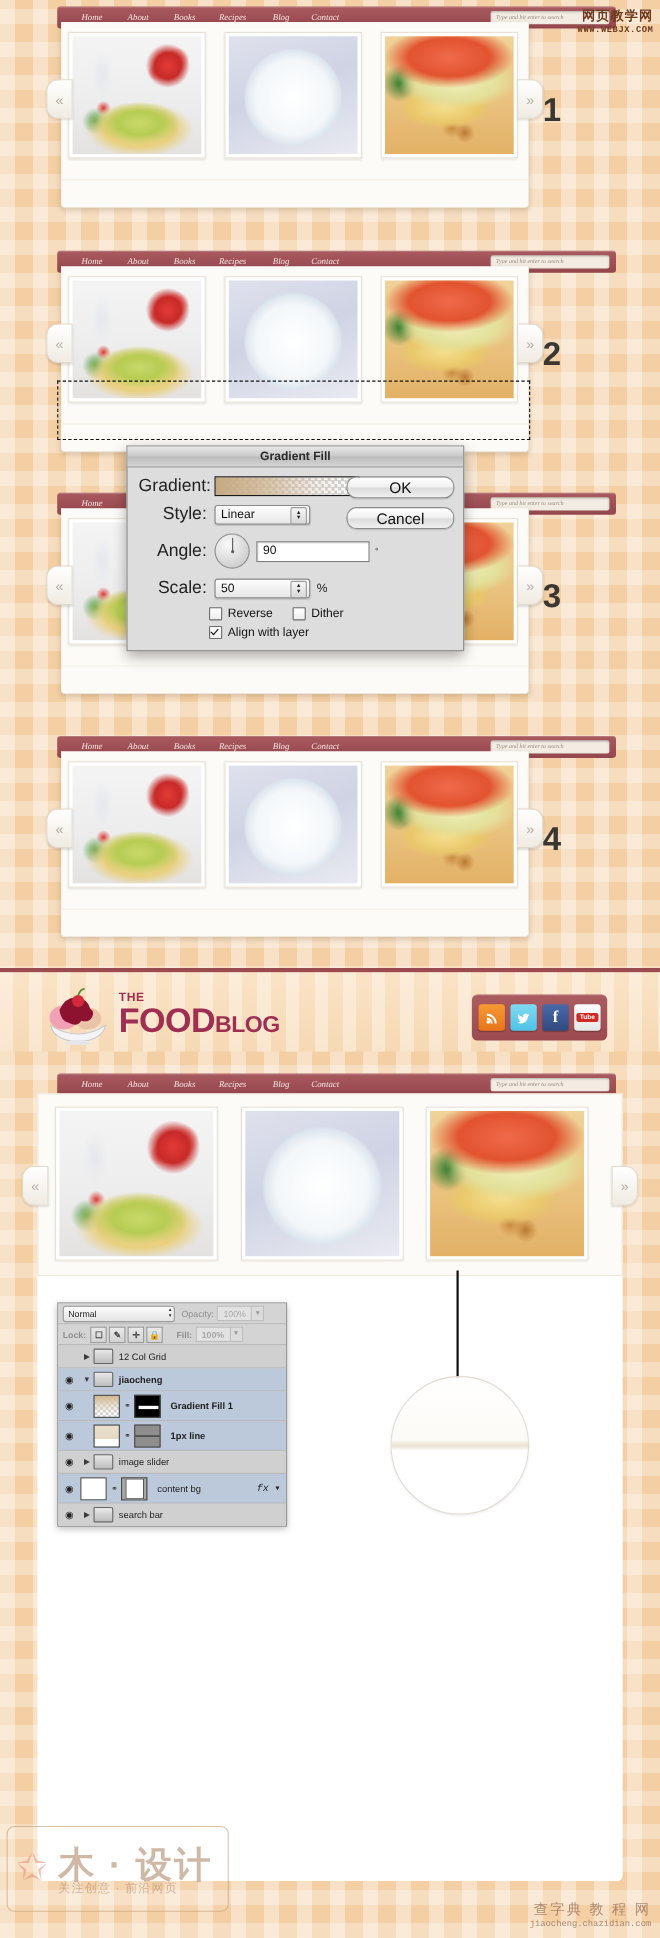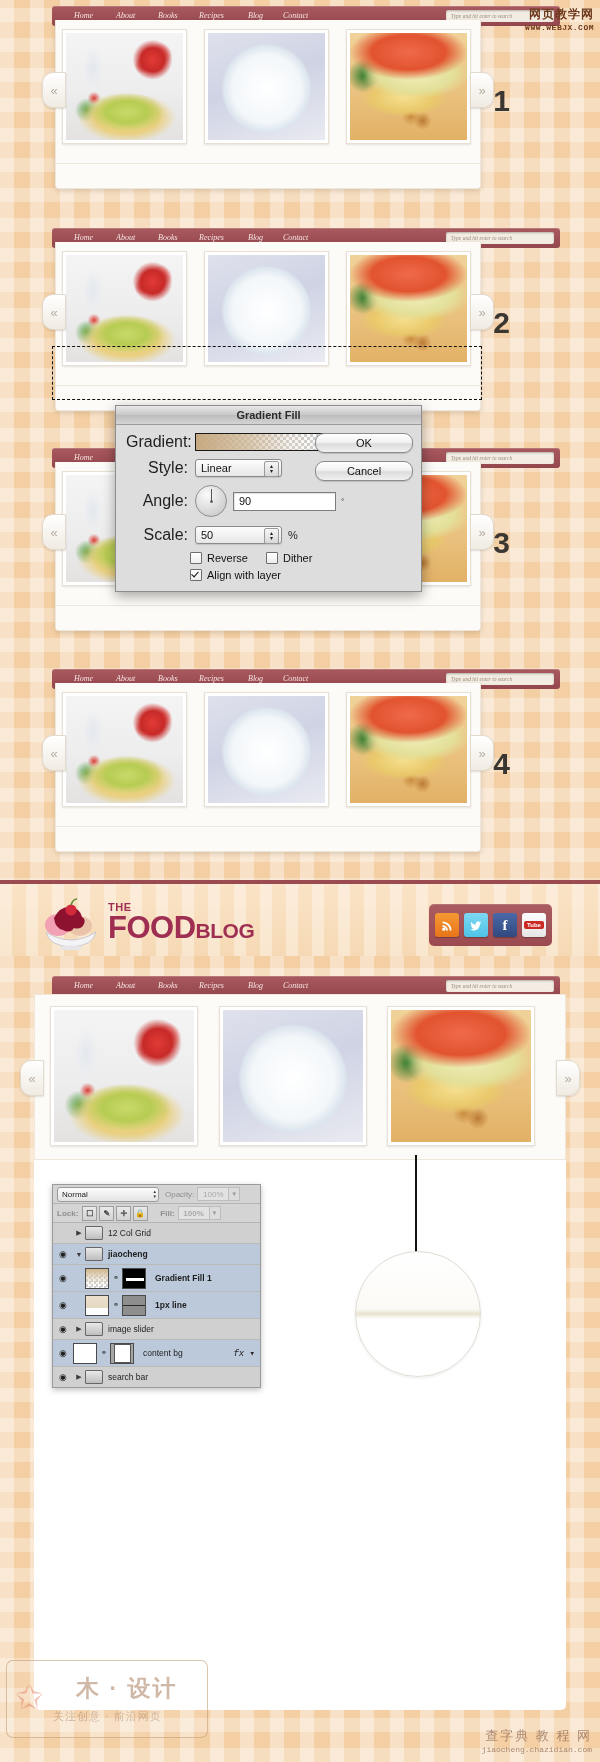--- a/index.html
+++ b/index.html
@@ -171,21 +171,21 @@
   }
   .chk.on:after{
     content:"";position:absolute;left:2px;top:0px;width:3px;height:6px;
     border:solid #111;border-width:0 1.6px 1.6px 0;transform:rotate(42deg);
   }
   .cklabel{font-size:11px;color:#111;margin-right:18px;display:flex;align-items:center;}
   .btns{position:absolute;right:10px;top:8px;width:96px;}
   .btn{
     width:96px;height:18px;border-radius:9px;border:1px solid #8c8c8c;
     background:linear-gradient(180deg,#ffffff 0%,#f2f2f3 45%,#dcdcdd 55%,#f0f0f1 100%);
-    font-size:11px;color:#111;display:flex;align-items:center;justify-content:center;margin-bottom:8px;
+    font-size:14px;color:#111;display:flex;align-items:center;justify-content:center;margin-bottom:8px;
     box-shadow:0 1px 1px rgba(0,0,0,.15);
   }
 
   
   .final{position:absolute;left:0;top:880px;width:600px;height:882px;}
   .final .bandtop{position:absolute;left:0;top:0;width:600px;height:4px;background:#9b4a50;}
   .final .hdr{position:absolute;left:0;top:4px;width:600px;height:72px;
     background:
       repeating-linear-gradient(90deg, rgba(255,255,255,.35) 0 12px, rgba(255,255,255,0) 12px 26px),
       linear-gradient(180deg,#fae3c6,#f6d9b4);
@@ -275,21 +275,21 @@
   }
 
   
   .wm-tr{position:absolute;right:6px;top:6px;text-align:right;}
   .wm-tr .l1{font-size:12px;font-weight:bold;color:#6e3a1e;letter-spacing:1px;}
   .wm-tr .l2{font-size:8px;font-weight:bold;color:#6e3a1e;letter-spacing:.5px;font-family:"Liberation Mono", monospace;}
   .wm-bl{
     position:absolute;left:6px;bottom:24px;width:200px;height:76px;border:1px solid rgba(190,150,110,.55);
     border-radius:7px;background:rgba(255,255,255,.10);
   }
-  .wm-bl .big{position:absolute;left:69px;top:12px;font-size:23px;font-weight:bold;color:rgba(170,125,95,.55);letter-spacing:2px;}
+  .wm-bl .big{position:absolute;left:46px;top:12px;font-size:33px;font-weight:bold;color:rgba(170,125,95,.55);letter-spacing:2px;}
   .wm-bl .sm{position:absolute;left:46px;top:48px;font-size:11px;color:rgba(175,135,105,.55);letter-spacing:1px;}
   .wm-bl .mark{position:absolute;left:8px;top:16px;font-size:34px;color:rgba(225,120,95,.45);}
   .wm-br{position:absolute;right:8px;bottom:8px;text-align:right;}
   .wm-br .a{font-size:13px;color:rgba(150,110,85,.75);letter-spacing:2px;}
   .wm-br .b{font-size:8px;color:rgba(150,110,85,.8);font-family:"Liberation Mono", monospace;}
 </style>
 </head>
 <body>
 
 <div class="mock" id="mock1" style="top:6px;">

